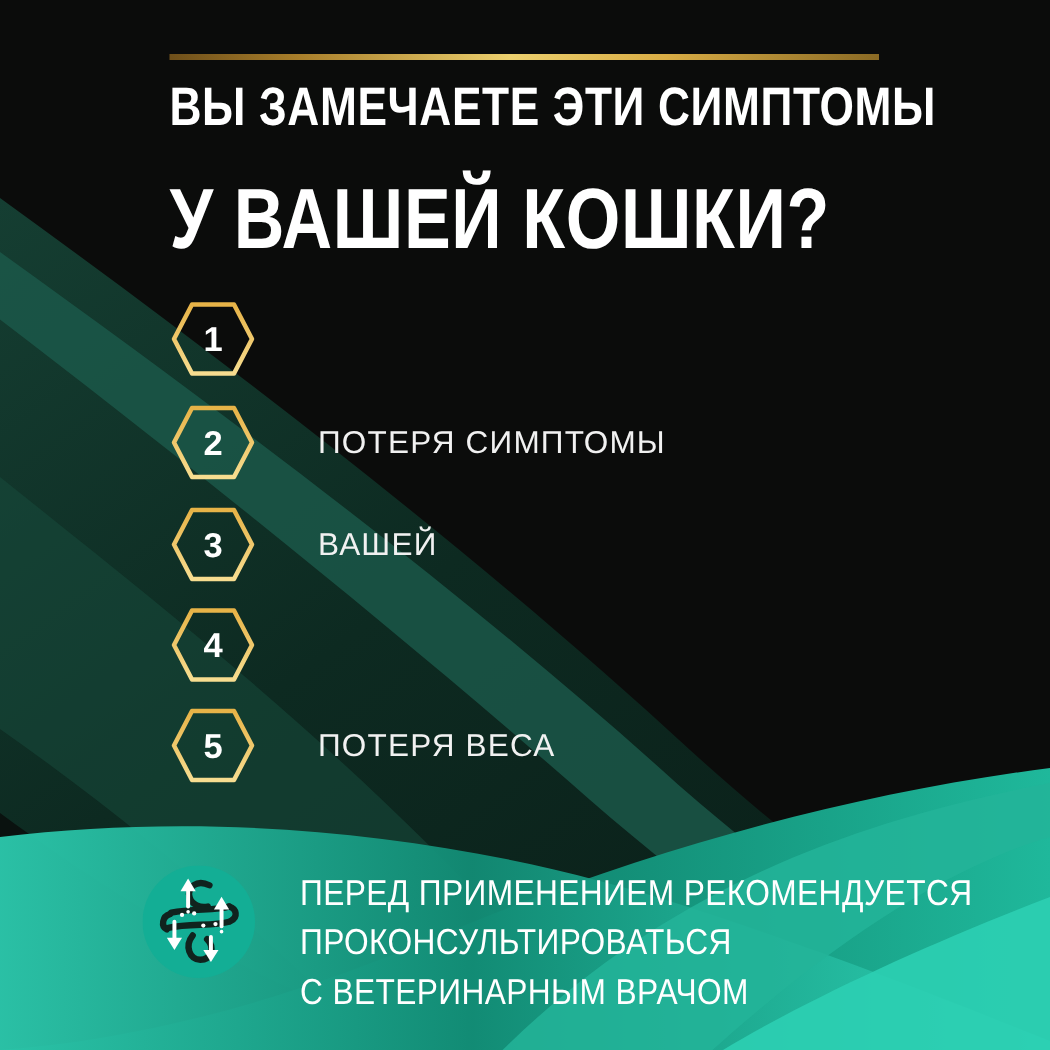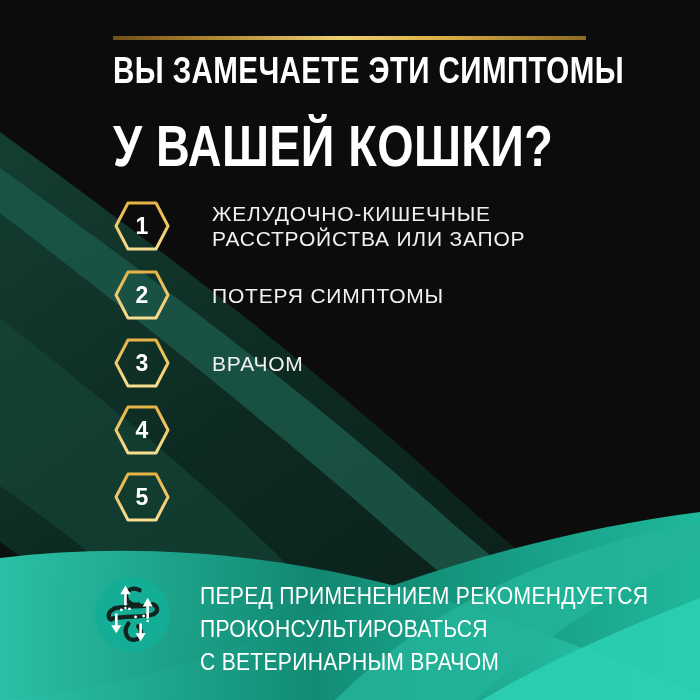--- a/index.html
+++ b/index.html
@@ -99,24 +99,20 @@
           <defs>
               <linearGradient id="hx1" x1="0" y1="0" x2="0" y2="1">
             <stop offset="0" stop-color="#e7b347"></stop>
                 <stop offset="1" stop-color="#f7dd90"></stop>
               </linearGradient>
             </defs>
           <polygon points="14,2 42,2 54,25 42,48 14,48 2,25" fill="none" stroke="url(#hx1)" stroke-width="3" stroke-linejoin="round"></polygon>
         </svg>
         <span class="num">1</span>
       </div>
-      <div class="label">
-        <div>ЖЕЛУДОЧНО-КИШЕЧНЫЕ</div>
-        <div>РАССТРОЙСТВА ИЛИ ЗАПОР</div>
-      </div>
     </div>
 
     <div class="symptom s2">
       <div class="hex">
         <svg width="56" height="50" viewBox="0 0 56 50">
           <defs>
               <linearGradient id="hx2" x1="0" y1="0" x2="0" y2="1">
             <stop offset="0" stop-color="#e7b347"></stop>
                 <stop offset="1" stop-color="#f7dd90"></stop>
               </linearGradient>
@@ -137,21 +133,21 @@
               <linearGradient id="hx3" x1="0" y1="0" x2="0" y2="1">
             <stop offset="0" stop-color="#e7b347"></stop>
                 <stop offset="1" stop-color="#f7dd90"></stop>
               </linearGradient>
             </defs>
           <polygon points="14,2 42,2 54,25 42,48 14,48 2,25" fill="none" stroke="url(#hx3)" stroke-width="3" stroke-linejoin="round"></polygon>
         </svg>
         <span class="num">3</span>
       </div>
       <div class="label">
-        <div>ВРАЧОМ</div>
+        <div>ВАШЕЙ</div>
       </div>
     </div>
 
     <div class="symptom s4">
       <div class="hex">
         <svg width="56" height="50" viewBox="0 0 56 50">
           <defs>
               <linearGradient id="hx4" x1="0" y1="0" x2="0" y2="1">
             <stop offset="0" stop-color="#e7b347"></stop>
                 <stop offset="1" stop-color="#f7dd90"></stop>
@@ -168,20 +164,23 @@
         <svg width="56" height="50" viewBox="0 0 56 50">
           <defs>
               <linearGradient id="hx5" x1="0" y1="0" x2="0" y2="1">
             <stop offset="0" stop-color="#e7b347"></stop>
                 <stop offset="1" stop-color="#f7dd90"></stop>
               </linearGradient>
             </defs>
           <polygon points="14,2 42,2 54,25 42,48 14,48 2,25" fill="none" stroke="url(#hx5)" stroke-width="3" stroke-linejoin="round"></polygon>
         </svg>
         <span class="num">5</span>
+      </div>
+      <div class="label">
+        <div>ПОТЕРЯ ВЕСА</div>
       </div>
     </div>
 
     <svg class="footer-icon" width="75" height="75" viewBox="0 0 74 74">
       <circle cx="37" cy="37" r="37" fill="#13ae95"></circle>
       <g fill="none" stroke="#10231e" stroke-width="4.2" stroke-linecap="round">
         <path d="M44 13 C36 9 29 14 31 21 C32.5 26 38 28 43 27"></path>
         <path d="M18 32 C13 33.5 12 40 16 42"></path>
         <path d="M19 31 C33 28 48 30 57 27"></path>
         <path d="M17 41 C31 38 47 40 57 37"></path>

